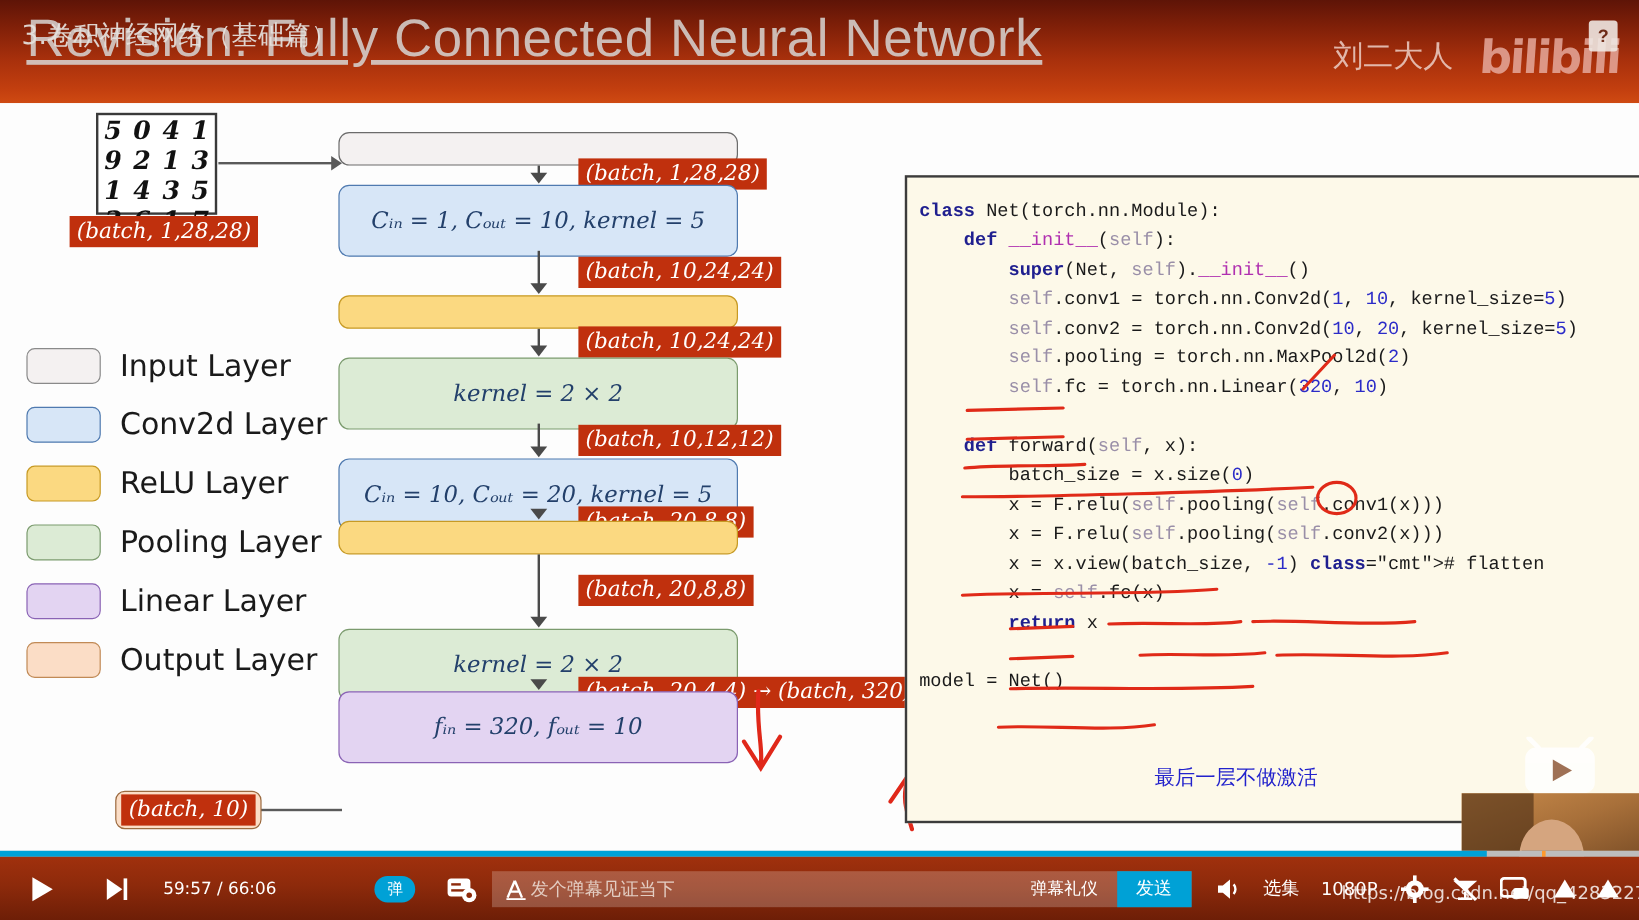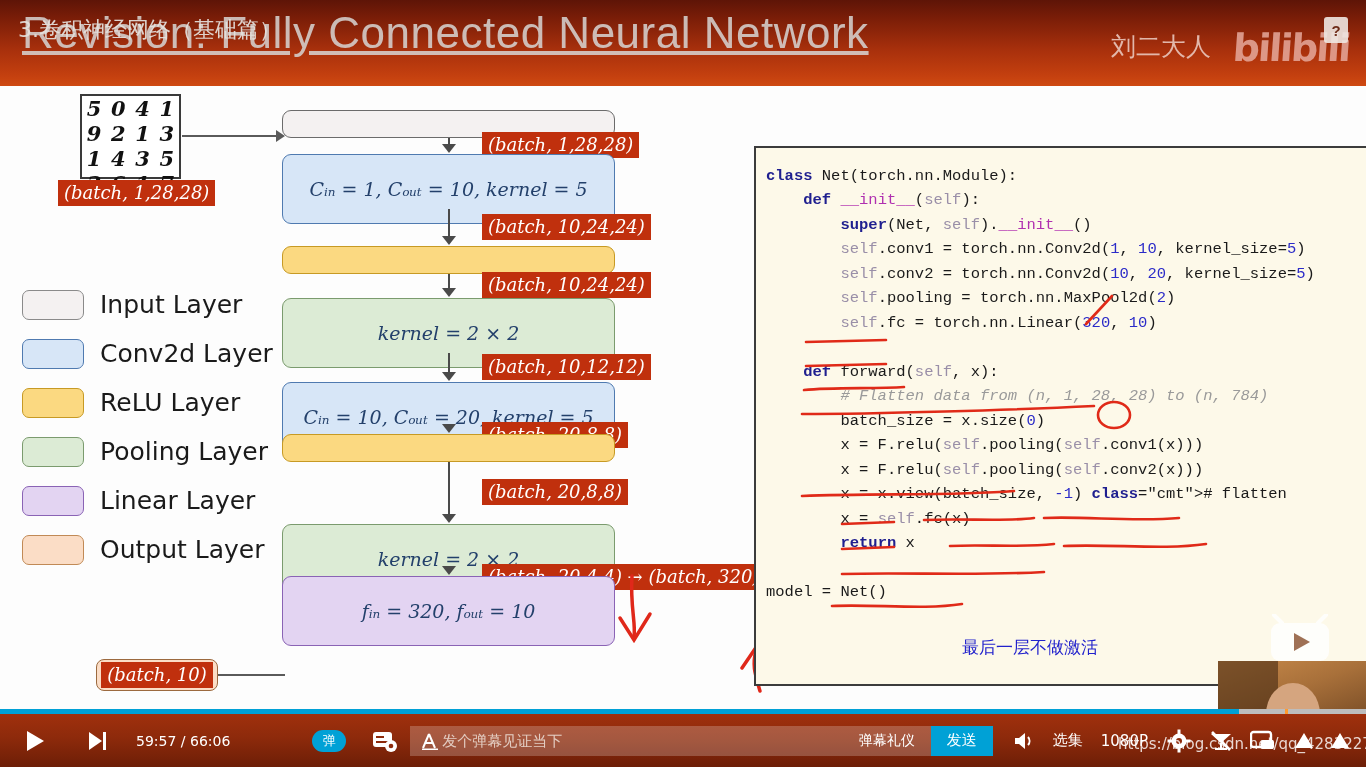--- a/index.html
+++ b/index.html
@@ -81,21 +81,21 @@
 
   
   .flow { position:absolute; left:282px; top:0; width:400px; }
   .node {
     width: 333px; border-radius: 9px; border:1px solid #6b6b6b;
     display:flex; align-items:center; justify-content:center;
     font-family:"DejaVu Serif", serif; font-style:italic;
     font-size: 19px; color:#23406b; position:relative;
   }
   .node.slim { height: 28px; }
-  .node.tall { height: 70px; }
+  .node.tall { height: 60px; }
   .arrow-col {
     position:absolute; left: 166px; width:2px; background:#4a4a4a;
   }
   .arrow-head {
     position:absolute; left:160px; width:0; height:0;
     border-left:7px solid transparent; border-right:7px solid transparent;
     border-top:9px solid #4a4a4a;
   }
   .shape-tag { position:absolute; left:200px; }
 
@@ -322,21 +322,20 @@
 
     <div class="code-panel"><span id="codeText"><span class="k">class</span> Net(torch.nn.Module):
     <span class="k">def</span> <span class="mag">__init__</span>(<span class="dim">self</span>):
         <span class="k">super</span>(Net, <span class="dim">self</span>).<span class="mag">__init__</span>()
         <span class="dim">self</span>.conv1 = torch.nn.Conv2d(<span class="num">1</span>, <span class="num">10</span>, kernel_size=<span class="num">5</span>)
         <span class="dim">self</span>.conv2 = torch.nn.Conv2d(<span class="num">10</span>, <span class="num">20</span>, kernel_size=<span class="num">5</span>)
         <span class="dim">self</span>.pooling = torch.nn.MaxPool2d(<span class="num">2</span>)
         <span class="dim">self</span>.fc = torch.nn.Linear(<span class="num">320</span>, <span class="num">10</span>)
 
     <span class="k">def</span> forward(<span class="dim">self</span>, x):
-<span class="cmt">        # Flatten data from (n, 1, 28, 28) to (n, 784)</span>
         batch_size = x.size(<span class="num">0</span>)
         x = F.relu(<span class="dim">self</span>.pooling(<span class="dim">self</span>.conv1(x)))
         x = F.relu(<span class="dim">self</span>.pooling(<span class="dim">self</span>.conv2(x)))
         x = x.view(batch_size, <span class="num">-1</span>) <span <span="" class="k">class</span>="cmt"&gt;# flatten
         x = <span class="dim">self</span>.fc(x)
         <span class="k">return</span> x
 
 model = Net()</span></div>
 
     <svg class="ann" style="left:714px; top:60px; width:616px; height:540px;" viewBox="0 0 616 540">

